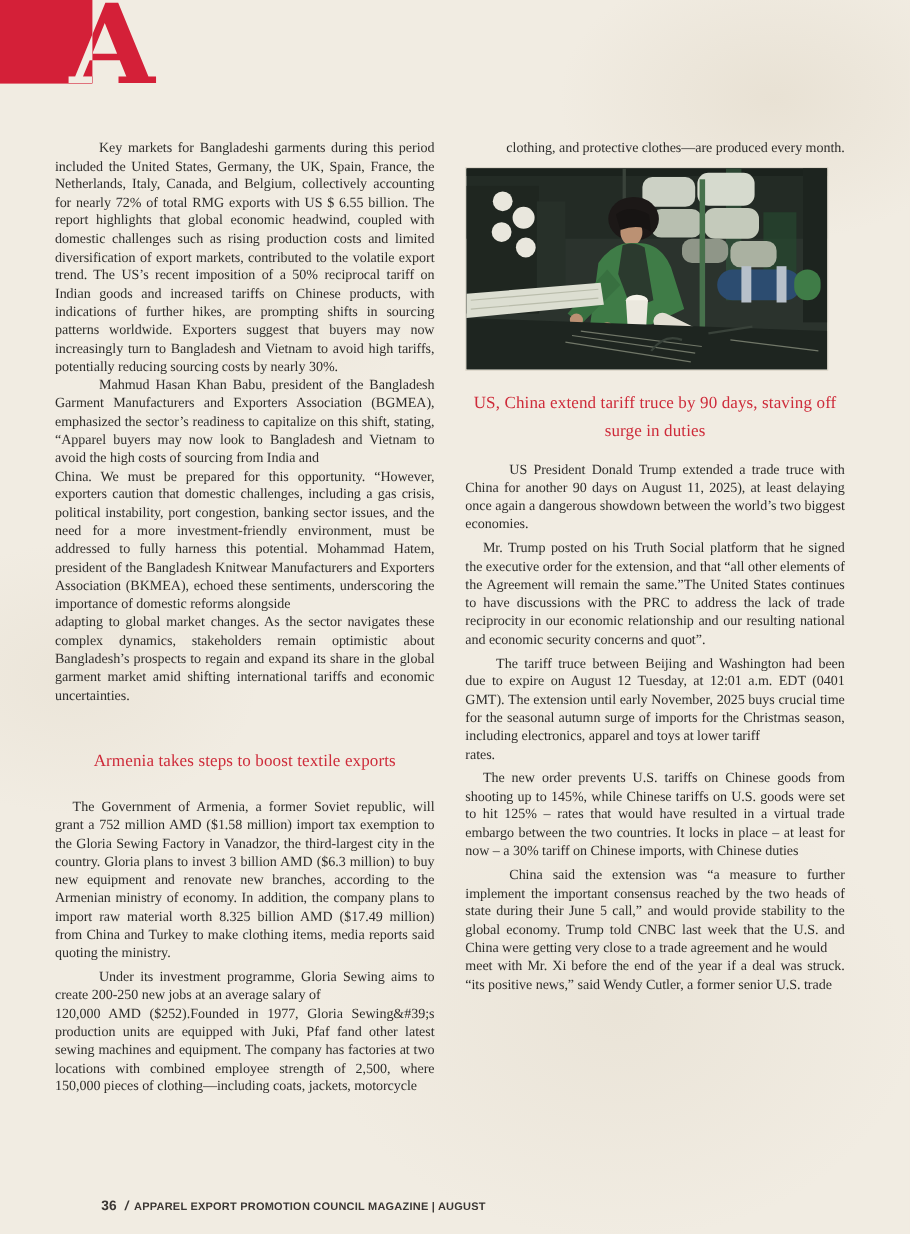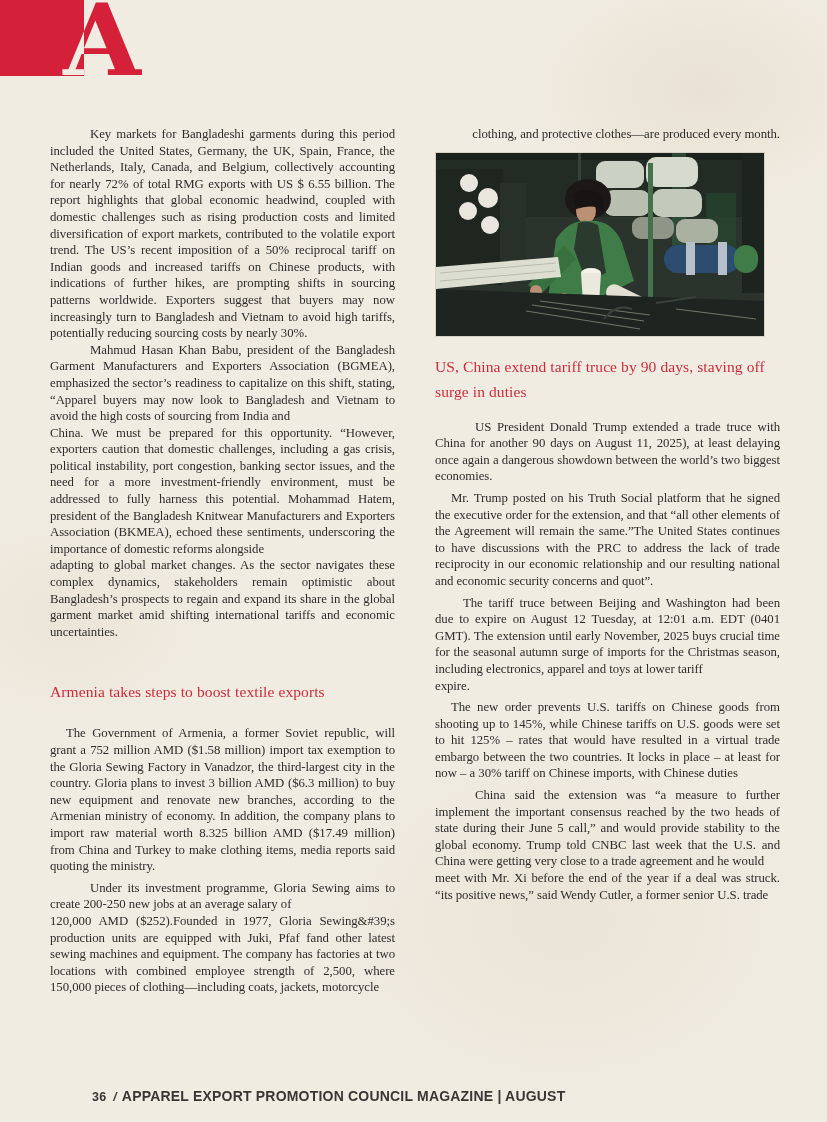--- a/index.html
+++ b/index.html
@@ -8,50 +8,50 @@
     background-color:#f1ece2;
     background-image:
       radial-gradient(ellipse 300px 200px at 85% 8%, rgba(210,198,176,0.28), transparent 65%),
       radial-gradient(ellipse 260px 190px at 8% 55%, rgba(214,203,183,0.22), transparent 65%),
       radial-gradient(ellipse 420px 320px at 68% 82%, rgba(206,195,174,0.20), transparent 65%),
       radial-gradient(ellipse 200px 150px at 30% 25%, rgba(218,208,188,0.18), transparent 65%);
     font-family:"Liberation Serif", serif;
     color:#2e2d2b;
   }
   .logo{position:absolute;top:0;left:0;}
-  .columns{position:absolute;top:126px;left:50px;width:730px;display:flex;gap:40px;}
+  .columns{position:absolute;top:126px;left:50px;width:730px;display:flex;gap:28px;}
   .col{width:345px;}
   .para{
     font-size:12.8px;line-height:16.6px;margin:0;
     text-align:justify;text-justify:inter-word;
     letter-spacing:-0.05px;
   }
   .para.ind-lg{text-indent:40px;}
   .para.ind-md{text-indent:28px;}
   .para.ind-sm{text-indent:16px;}
   .para.gap{margin-top:5px;}
   .red-heading{
     color:#ce2b3a;font-size:15.5px;font-weight:normal;
-    line-height:25px;letter-spacing:0.1px;margin:0;
+    line-height:25px;letter-spacing:0.1px;margin:0;text-align:center;
   }
   .heading-armenia{margin:39px 0 21px 0;}
   .heading-uschina{margin:17px 0 15px 0;}
   .lead-line{text-align:right;}
   .photo{
     width:328px;height:183px;margin:9px 0 2px 0;
     line-height:0;border:1px solid #d8d2c5;box-sizing:content-box;
   }
   .footer{
     position:absolute;left:92px;bottom:17px;
     font-family:"Liberation Sans", sans-serif;font-weight:bold;color:#3a3633;
     letter-spacing:0.2px;white-space:nowrap;
   }
   .footer .pagenum{font-size:12.5px;margin-right:7px;}
   .footer .sep{font-size:12px;font-style:italic;margin-right:5px;}
-  .footer .mag{font-size:14px;}
+  .footer .mag{font-size:10px;}
 </style>
 </head>
 <body>
 
 <div class="logo">
   <svg width="170" height="92" viewBox="0 0 170 92">
     <defs>
       <clipPath id="logoRect">
           <rect x="0" y="0" width="84" height="76"></rect>
         </clipPath>
@@ -154,21 +154,21 @@
           <path d="M220 150 L260 144"></path>
         </g>
       </svg>
     </div>
 
     <h2 class="red-heading heading-uschina">US, China extend tariff truce by 90 days, staving off surge in duties</h2>
     <div>
         <p class="para ind-lg gap">US President Donald Trump extended a trade truce with China for another 90 days on August 11, 2025), at least delaying once again a dangerous showdown between the world’s two biggest economies.</p>
         <p class="para ind-sm gap">Mr. Trump posted on his Truth Social platform that he signed the executive order for the extension, and that “all other elements of the Agreement will remain the same.”The United States continues to have discussions with the PRC to address the lack of trade reciprocity in our economic relationship and our resulting national and economic security concerns and quot”.</p>
         <p class="para ind-md gap">The tariff truce between Beijing and Washington had been due to expire on August 12 Tuesday, at 12:01 a.m. EDT (0401 GMT). The extension until early November, 2025 buys crucial time for the seasonal autumn surge of imports for the Christmas season, including electronics, apparel and toys at lower tariff</p>
-        <p class="para">expire.</p>
+        <p class="para">rates.</p>
         <p class="para ind-sm gap">The new order prevents U.S. tariffs on Chinese goods from shooting up to 145%, while Chinese tariffs on U.S. goods were set to hit 125% – rates that would have resulted in a virtual trade embargo between the two countries. It locks in place – at least for now – a 30% tariff on Chinese imports, with Chinese duties</p>
         <p class="para ind-lg gap">China said the extension was “a measure to further implement the important consensus reached by the two heads of state during their June 5 call,” and would provide stability to the global economy. Trump told CNBC last week that the U.S. and China were getting very close to a trade agreement and he would</p>
         <p class="para">meet with Mr. Xi before the end of the year if a deal was struck. “its positive news,” said Wendy Cutler, a former senior U.S. trade</p>
       </div>
   </div>
 
 </div>
 
 <div class="footer">
   <span class="pagenum">36</span><span class="sep">/</span><span class="mag">APPAREL EXPORT PROMOTION COUNCIL MAGAZINE | AUGUST</span>

